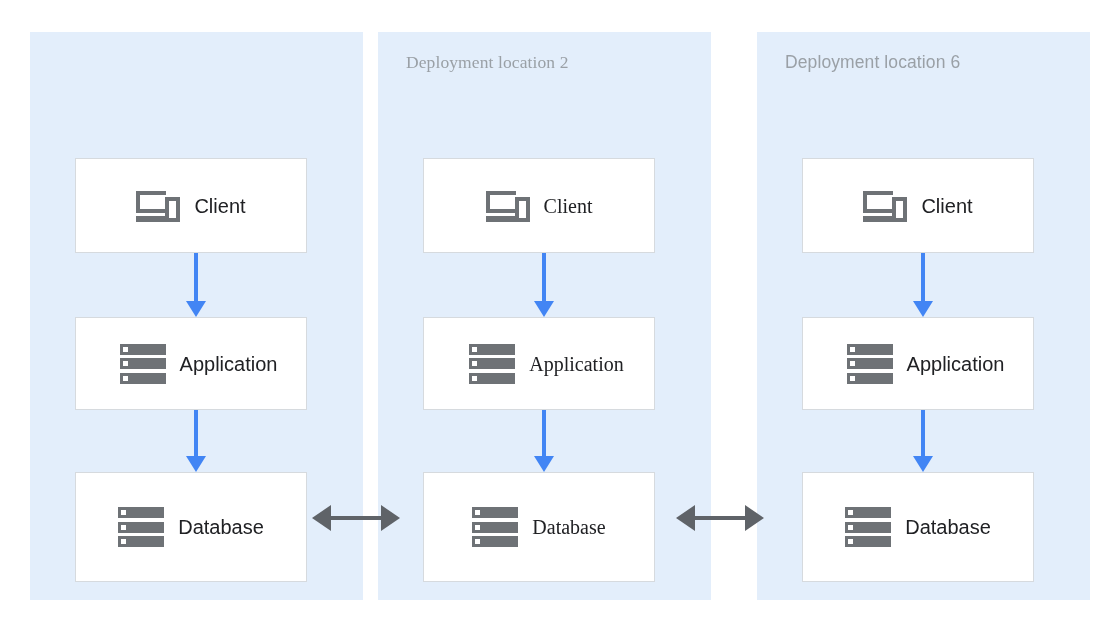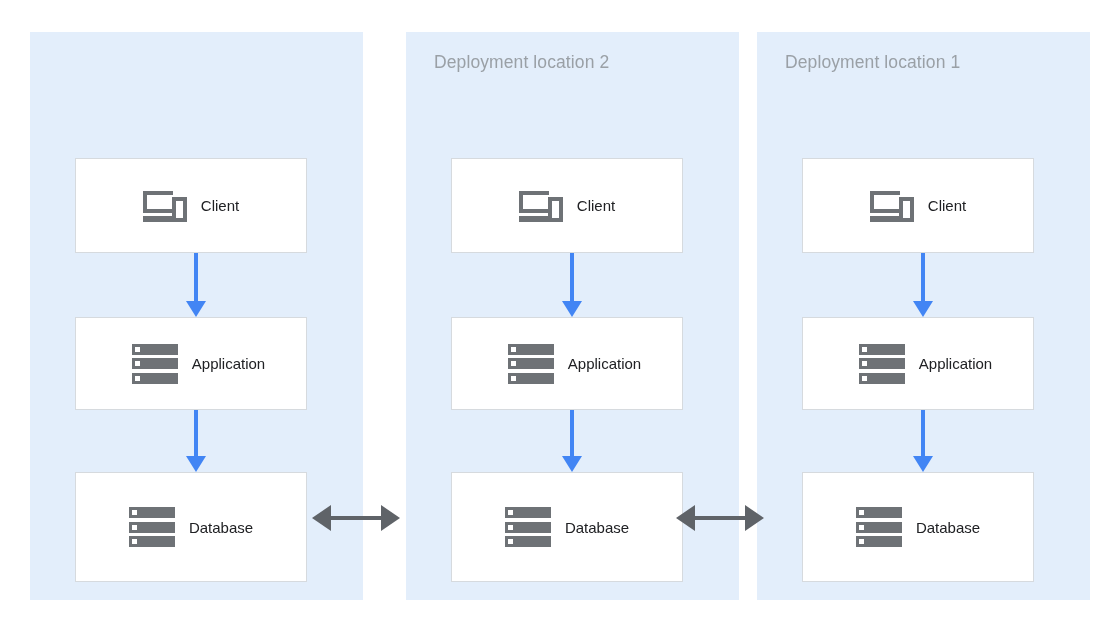--- a/index.html
+++ b/index.html
@@ -44,21 +44,21 @@
     display: flex;
     align-items: center;
     justify-content: center;
   }
   .node-inner {
     display: flex;
     align-items: center;
     gap: 14px;
   }
   .node-label {
-    font-size: 15px;
+    font-size: 20px;
     color: #202124;
     white-space: nowrap;
     line-height: 1;
   }
   .node-client  { top: 126px; height: 95px; }
   .node-app     { top: 285px; height: 93px; padding-left: 15px; }
   .node-db      { top: 440px; height: 110px; }
 
   
   .icon-devices {
@@ -230,21 +230,21 @@
         <span class="icon-server">
           <span class="rack"></span>
             <span class="rack"></span>
             <span class="rack"></span>
         </span>
         <span class="node-label">Database</span>
       </div>
     </div>
   </div>
 
-  <div class="panel" style="left:406px;">
+  <div class="panel" style="left:378px;font-family:Liberation Serif, serif;">
     <div class="panel-title">Deployment location 2</div>
 
     <div class="node node-client">
       <div class="node-inner">
         <span class="icon-devices">
           <span class="monitor"></span>
             <span class="stand"></span>
             <span class="phone"></span>
         </span>
         <span class="node-label">Client</span>
@@ -278,21 +278,21 @@
           <span class="rack"></span>
             <span class="rack"></span>
             <span class="rack"></span>
         </span>
         <span class="node-label">Database</span>
       </div>
     </div>
   </div>
 
   <div class="panel" style="left:757px;">
-    <div class="panel-title">Deployment location 1</div>
+    <div class="panel-title">Deployment location 6</div>
 
     <div class="node node-client">
       <div class="node-inner">
         <span class="icon-devices">
           <span class="monitor"></span>
             <span class="stand"></span>
             <span class="phone"></span>
         </span>
         <span class="node-label">Client</span>
       </div>

